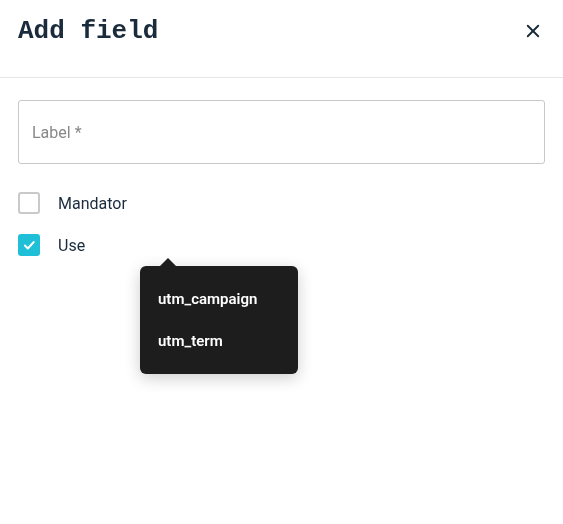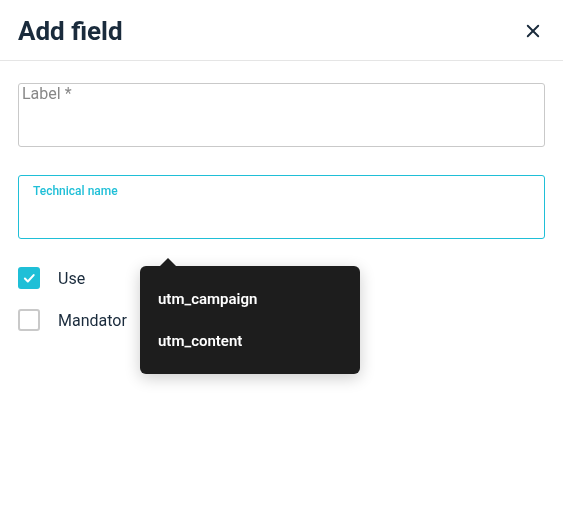--- a/index.html
+++ b/index.html
@@ -7,22 +7,23 @@
       width: 563px;
       height: 524px;
       font-family: -apple-system, BlinkMacSystemFont, "Segoe UI", Roboto, Arial, sans-serif;
       background: #fff;
       position: relative;
     }
     .header {
       display: flex;
       justify-content: space-between;
       align-items: center;
-      padding: 16px 18px 14px 18px;
+      padding: 16px 18px 31px 18px;
       border-bottom: 1px solid #e5e5e5;
+      font-family: Liberation Mono, monospace;
     }
     .title {
       font-size: 26px;
       font-weight: 700;
       color: #1a2b3c;
     }
     .close-btn {
       cursor: pointer;
       color: #1a2b3c;
       display: flex;
@@ -35,22 +36,22 @@
     .form-area {
       padding: 22px 18px 0 18px;
     }
     .input-wrapper {
       position: relative;
       border: 1px solid #c9c9c9;
       border-radius: 3px;
       height: 64px;
       margin-bottom: 28px;
       display: flex;
-      align-items: flex-start;
-      padding: 0 3px;
+      align-items: center;
+      padding: 0 13px;
     }
     .input-wrapper.focused {
       border: 1px solid #1fbfd7;
     }
     .input-wrapper.focused .floating-label {
       position: absolute;
       top: 8px;
       left: 14px;
       font-size: 12px;
       color: #1fbfd7;
@@ -92,21 +93,21 @@
     }
     .checkbox svg { width: 14px; height: 14px; }
     .checkbox-label {
       font-size: 16px;
       color: #1a2b3c;
     }
     .dropdown {
       position: absolute;
       left: 140px;
       top: 266px;
-      width: 220px;
+      width: 158px;
       background: #1d1d1d;
       border-radius: 6px;
       padding: 12px 0;
       box-shadow: 0 4px 16px rgba(0,0,0,0.2);
     }
     .dropdown::before {
       content: "";
       position: absolute;
       top: -8px;
       left: 20px;
@@ -136,37 +137,33 @@
     </svg>
   </div>
 </div>
 
 <div class="form-area">
 
   <div class="input-wrapper">
     <span class="plain-label">Label *</span>
   </div>
 
-  <div class="input-wrapper focused">
-    <span class="floating-label">Technical name</span>
-    <input class="input-field" type="text" value="" style="">
+
+  <div class="checkbox-row">
+    <div class="checkbox unchecked"></div>
+    <span class="checkbox-label">Mandator</span>
   </div>
 
   <div class="checkbox-row">
     <div class="checkbox checked">
       <svg viewBox="0 0 24 24" fill="none" stroke="#fff" stroke-width="3.5" stroke-linecap="round" stroke-linejoin="round">
         <polyline points="5 13 10 18 20 7"></polyline>
       </svg>
     </div>
     <span class="checkbox-label">Use</span>
   </div>
 
-  <div class="checkbox-row">
-    <div class="checkbox unchecked"></div>
-    <span class="checkbox-label">Mandator</span>
-  </div>
-
 </div>
 
 <div class="dropdown">
   <div class="dropdown-item">utm_campaign</div>
-  <div class="dropdown-item">utm_content</div>
+  <div class="dropdown-item">utm_term</div>
 </div>
 
 </body></html>

